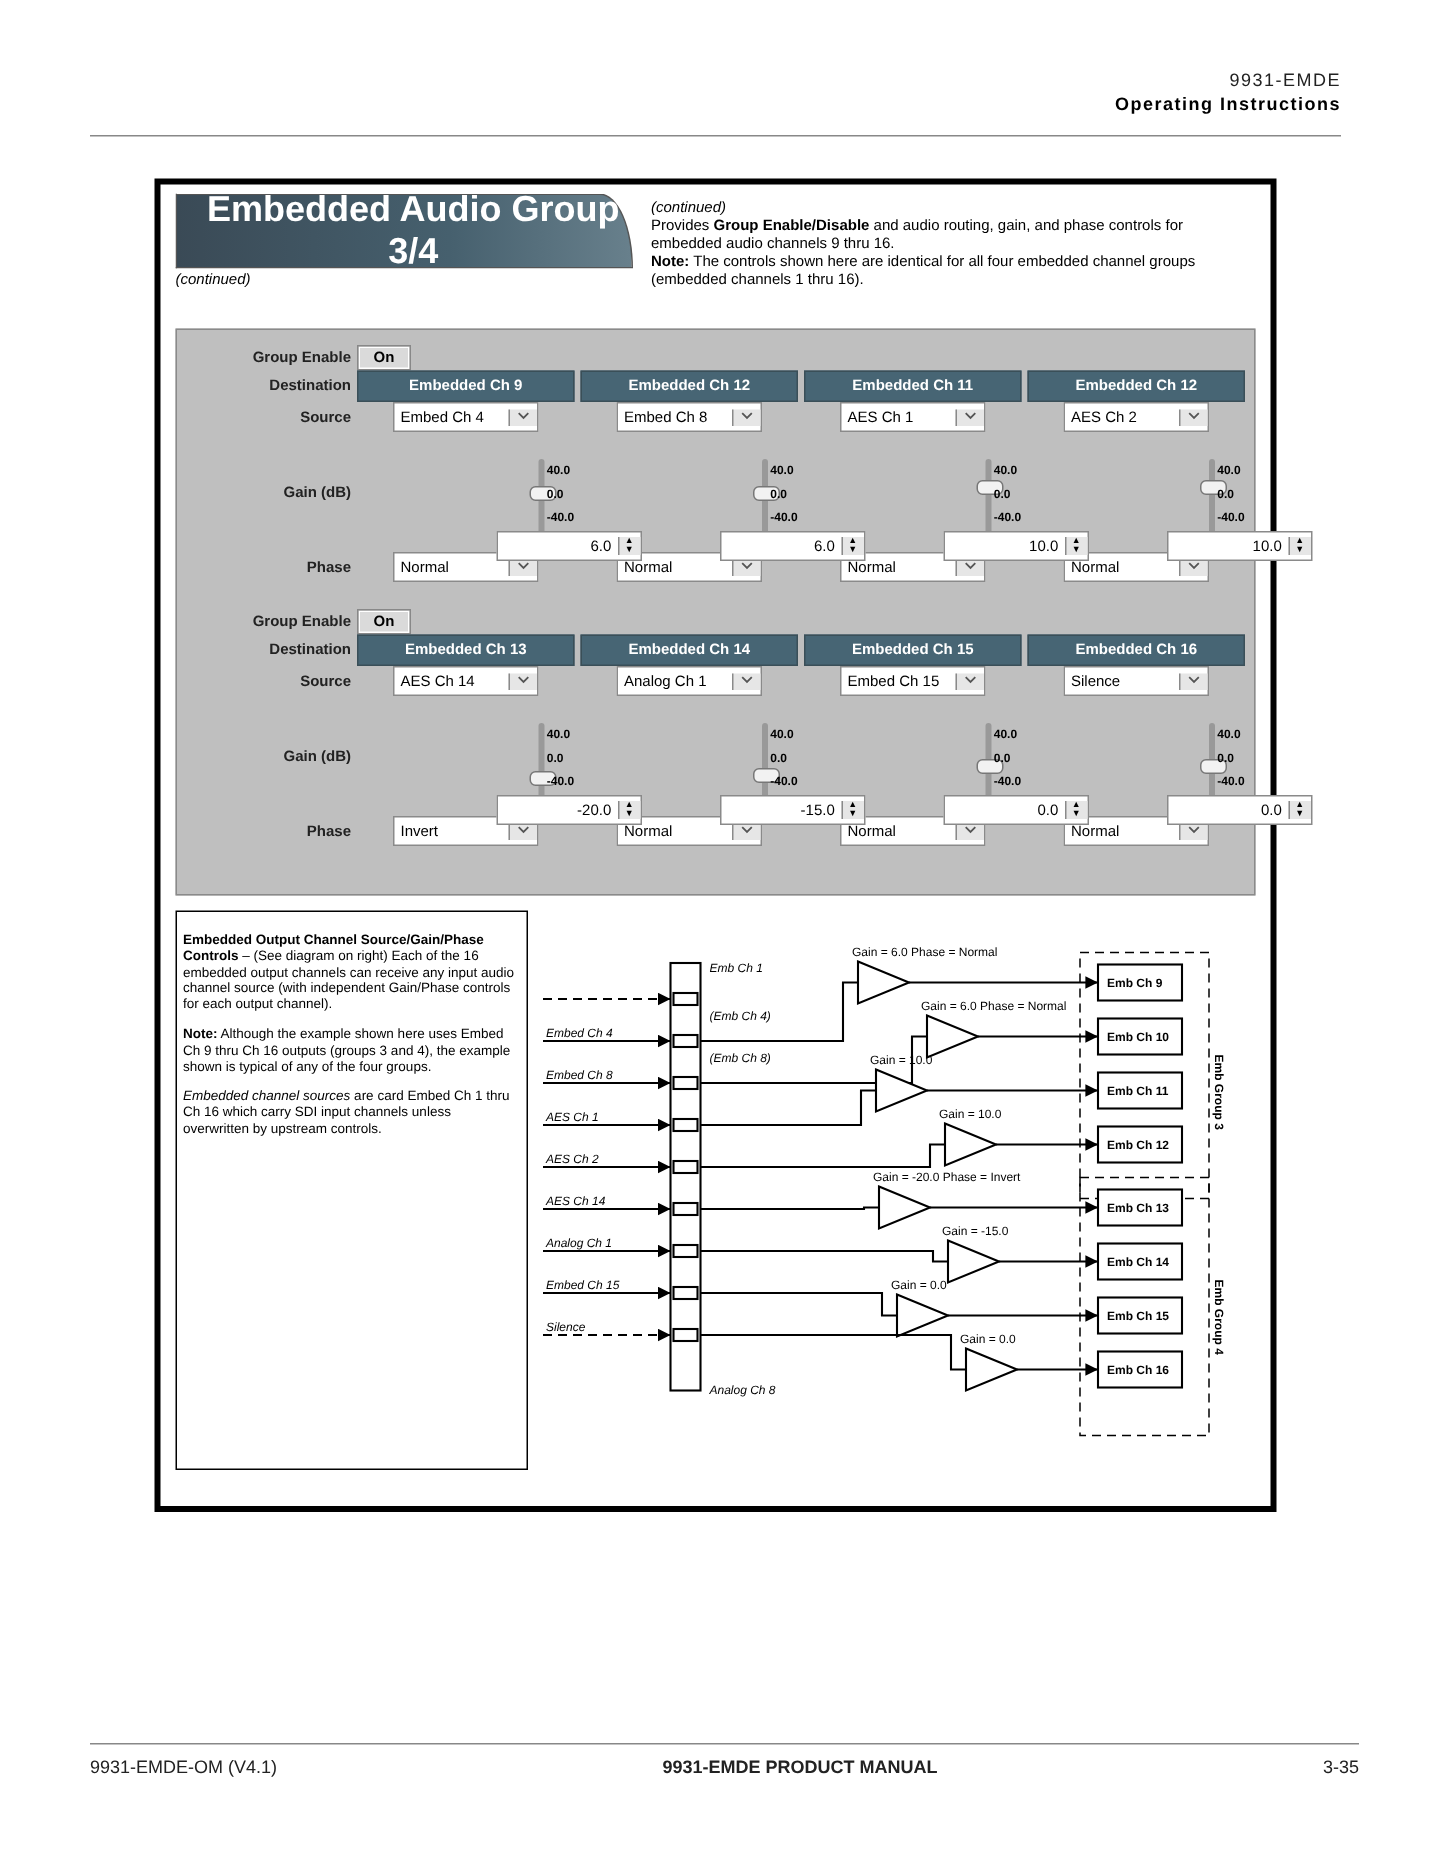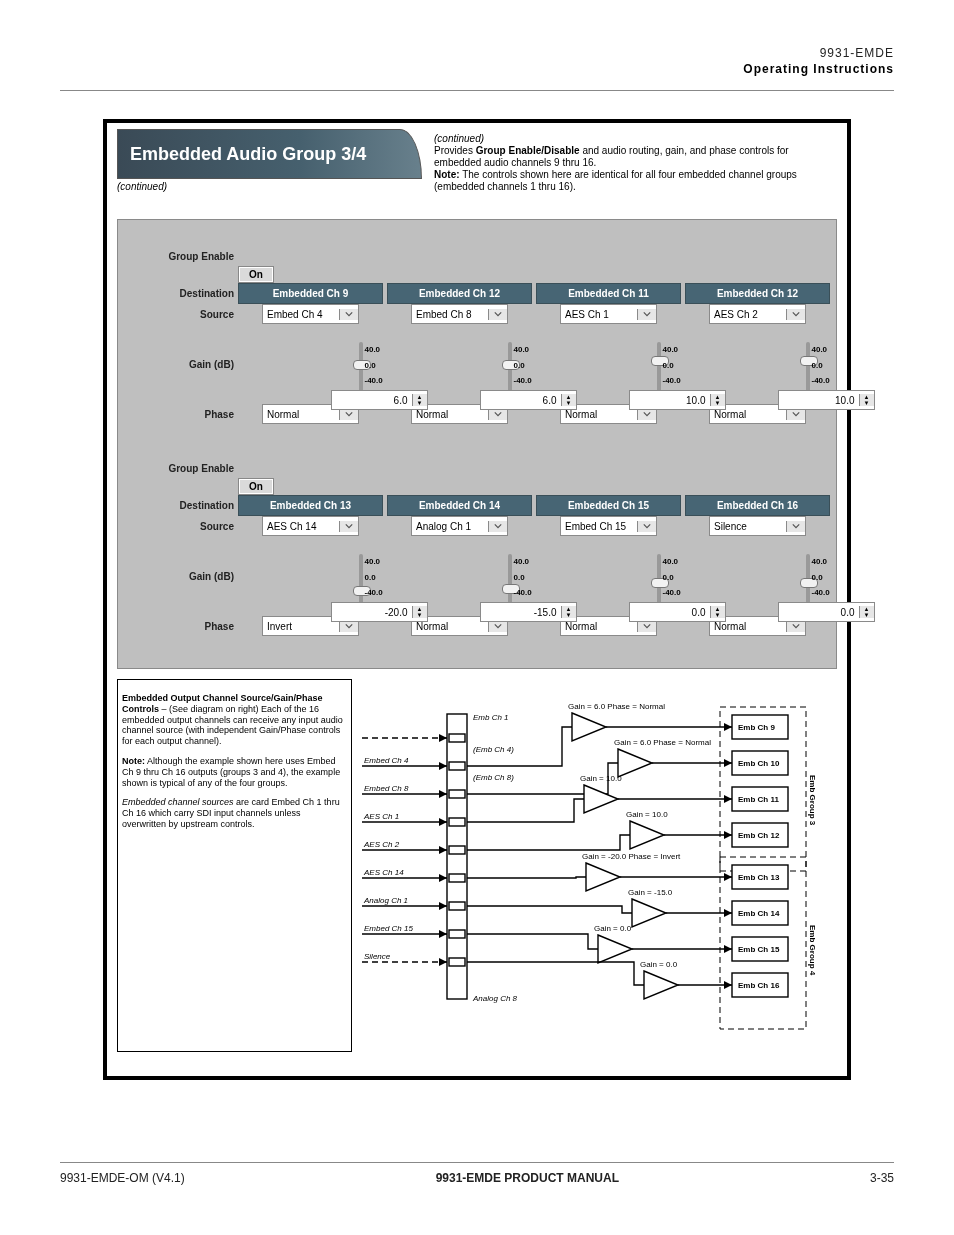--- a/index.html
+++ b/index.html
@@ -11,43 +11,44 @@
     width: 954px; height: 1235px; position: relative;
     box-sizing: border-box; padding: 40px 60px 60px 60px;
   }
   .header {
     position: relative; height: 50px; border-bottom: 1px solid #888;
     margin-bottom: 28px;
   }
   .header .doc-model { position: absolute; top: 6px; right: 0; font-size: 12px; color:#222; letter-spacing:1px; }
   .header .doc-title { position: absolute; top: 22px; right: 0; font-size: 12px; font-weight: bold; letter-spacing:1px; }
   .footer {
-    position: absolute; left: 60px; right: 60px; bottom: 50px; border-top:1px solid #888;
+    position: absolute; left: 60px; right: 48px; bottom: 50px; border-top:1px solid #888;
     padding-top: 8px; font-size: 12px; color:#222;
   }
   .footer .rev   { float: left; }
   .footer .foot-title { text-align: center; font-weight: bold; }
   .footer .pno { float: right; }
   .section-title { font-size: 14px; font-weight: bold; margin: 6px 0 16px 0; }
 
   
   .outer {
     border: 4px solid #000; padding: 6px 10px 24px 10px;
     width: 720px; margin: 0 auto;
   }
   
   .tabrow { display:flex; }
   .tabimg { width: 305px; height: 50px; position: relative; }
   .tabimg .bg {
     width: 100%; height: 100%;
     background: linear-gradient(to right, #3a4a56 0%, #46606e 60%, #68808c 100%);
     border: 1px solid #555;
     display:flex; align-items:center; padding-left:12px; box-sizing:border-box;
-    color:#fff; font-size:18px; font-weight:bold;
+    color:#fff; font-size:24px; font-weight:bold;
     border-top-right-radius:22px 100%;
+    text-align:center;
   }
   .tabdesc {
     flex:1; padding: 4px 2px 4px 12px; font-size:10px; line-height:1.2;
   }
   .tabdesc .ital { font-style: italic; }
   .cont { font-style: italic; font-size:10px; margin-top:2px; }
 
   
   .panel {
     background:#bfbfbf; border:1px solid #8a8a8a; padding:10px 6px 14px 6px;
@@ -57,21 +58,20 @@
     display:grid; grid-template-columns: 110px repeat(4, 1fr);
     column-gap: 4px; align-items:center;
   }
   .rowlabel {
     text-align:right; font-size:10px; font-weight:bold; color:#222;
   }
   .on-toggle {
     display:inline-block; background:#dadada; border:1px solid #888;
     font-size:10px; padding:2px 10px; font-weight:bold;
     box-shadow: inset 0 0 0 1px #fff;
-    margin-top: 36px;
   }
   .desthdr {
     background:#476574; color:#fff; font-size:10px; font-weight:bold;
     text-align:center; padding:4px 2px; border:1px solid #3a4f58;
   }
   .selectbox {
     display:flex; background:#fff; border:1px solid #8a8a8a; height:18px;
     align-items:center; font-size:10px; width:95px;
   }
   .selectbox .sval { flex:1; padding:0 4px; }

